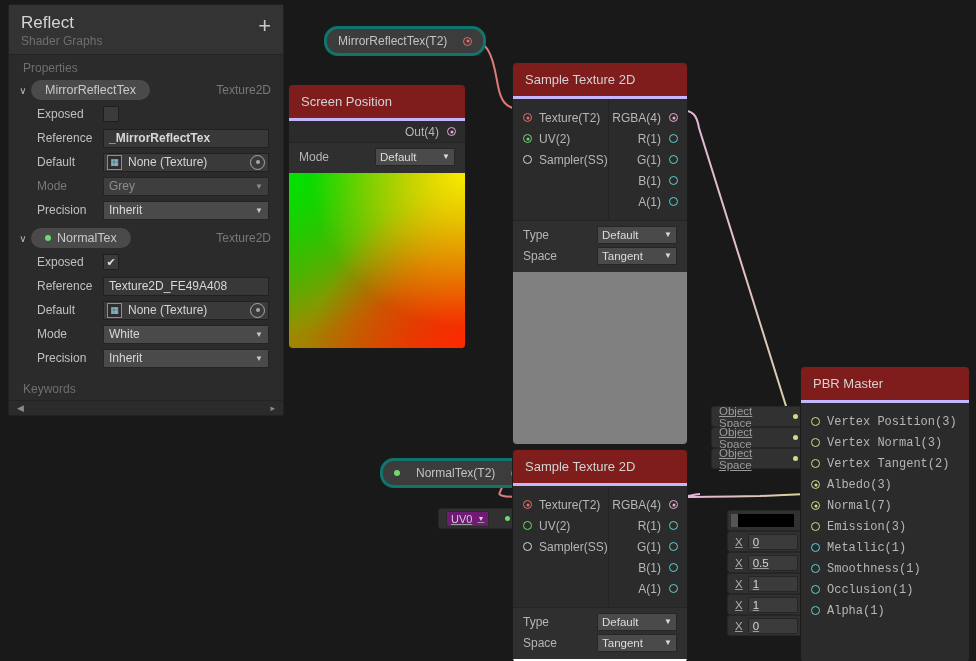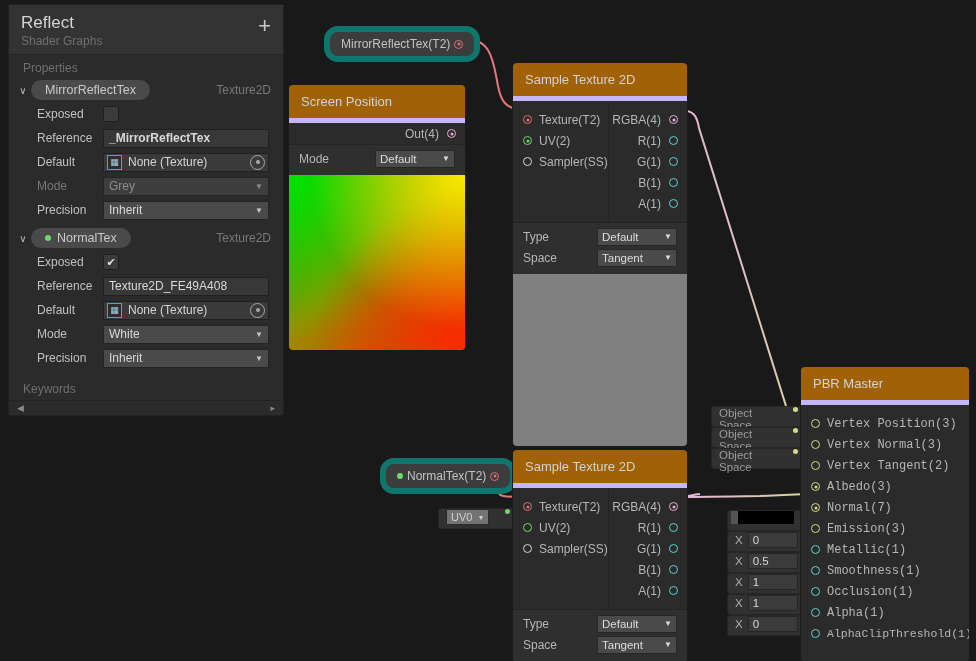--- a/index.html
+++ b/index.html
@@ -56,51 +56,51 @@
     display:flex;align-items:center;padding:0 5px;color:#d8d8d8;font-size:12px;cursor:pointer;
   }
   .ddfield.dim{background:#3e3e3e;color:#8d8d8d;}
   .ddfield .arr{margin-left:auto;font-size:8px;color:#c8c8c8;}
   .ddfield.dim .arr{color:#8d8d8d;}
   .bb-foot{height:14px;background:#2b2b2b;border-top:1px solid #232323;display:flex;
            align-items:center;justify-content:space-between;padding:0 8px;color:#8a8a8a;font-size:9px;}
 
   
   .node{position:absolute;background:#2b2b2b;border:1px solid #1b1b1b;border-radius:5px;overflow:hidden;}
-  .node-title{background:#a16207;color:#d2d2d2;font-size:13px;padding:9px 12px;border-bottom:5px solid #c4b5fd;}
+  .node-title{background:#7f1d1d;color:#d2d2d2;font-size:13px;padding:9px 12px;border-bottom:3px solid #c4b5fd;}
   .ports{display:flex;background:#2b2b2b;}
   .pcol{padding:8px 0;}
   .pcol.in{flex:1;}
   .pcol.out{width:86px;border-left:1px solid #242424;}
   .port{display:flex;align-items:center;height:21px;gap:7px;padding-left:10px;color:#b6b6b6;font-size:12px;}
   .port.outp{justify-content:flex-end;padding-right:9px;padding-left:0;gap:8px;}
   .pslot{width:9px;height:9px;border-radius:50%;border:1.5px solid #888;box-sizing:border-box;flex:none;}
   .pslot.filled{position:relative;}
   .pslot.filled::after{content:"";position:absolute;left:50%;top:50%;transform:translate(-50%,-50%);
                        width:3px;height:3px;border-radius:50%;background:currentColor;}
   .ctrl-area{border-top:1px solid #242424;background:#2f2f2f;padding:3px 10px 6px 10px;}
   .ctrl-row{display:flex;align-items:center;height:21px;gap:10px;}
   .ctrl-row .clab{color:#b6b6b6;font-size:12px;flex:1;}
   .ctrl-dd{width:70px;background:#4a4a4a;border:1px solid #262626;border-radius:1px;height:16px;
            display:flex;align-items:center;padding:0 4px;color:#dcdcdc;font-size:11.5px;cursor:pointer;}
   .ctrl-dd .arr{margin-left:auto;font-size:8px;}
   .preview{height:175px;}
 
   
   .prop-node{
-    position:absolute;background:#3c3c3c;border:6px solid #0f766e;border-radius:14px;
-    padding:5px 11px;display:flex;align-items:center;gap:4px;color:#c3c3c3;font-size:12px;cursor:pointer;
+    position:absolute;background:#3c3c3c;border:3px solid #0f766e;border-radius:14px;
+    padding:5px 11px;display:flex;align-items:center;gap:16px;color:#c3c3c3;font-size:12px;cursor:pointer;
   }
   .prop-node .gdot{width:6px;height:6px;border-radius:50%;background:#6fd96f;flex:none;}
   .mini{
     position:absolute;background:#313131;border:1px solid #262626;border-radius:3px;
-    height:19px;display:flex;align-items:flex-start;padding:0 4px 0 7px;gap:14px;
-    color:#9b9b9b;font-size:11.5px;cursor:pointer;
-  }
-  .mini .mdd{background:#737373;border:1px solid #2a2a2a;border-radius:1px;height:14px;
+    height:19px;display:flex;align-items:center;padding:0 4px 0 7px;gap:14px;
+    color:#9b9b9b;font-size:11.5px;cursor:pointer;text-decoration:underline;
+  }
+  .mini .mdd{background:#701a75;border:1px solid #2a2a2a;border-radius:1px;height:14px;
              display:flex;align-items:center;gap:5px;padding:0 4px;color:#d0d0d0;font-size:11px;}
   .mini .mdd .arr{font-size:7px;}
   .mini .swatch{width:56px;height:13px;background:#000;border-left:7px solid #555;}
   .mini .xf{display:flex;align-items:center;gap:5px;}
   .mini .xf .xl{color:#b0b0b0;font-size:11.5px;}
   .mini .xf .xv{background:#3b3b3b;border:1px solid #252525;border-radius:1px;height:14px;
                 width:40px;display:flex;align-items:center;padding:0 4px;color:#d6d6d6;font-size:11.5px;}
   .mini .mout{width:5px;height:5px;border-radius:50%;flex:none;margin-left:2px;}
 </style>
 </head>
@@ -501,20 +501,16 @@
         <span>Smoothness(1)</span>
       </div>
       <div class="port">
         <span class="pslot" style="border-color:#5fd2d2;"></span>
         <span>Occlusion(1)</span>
       </div>
       <div class="port">
         <span class="pslot" style="border-color:#5fd2d2;"></span>
         <span>Alpha(1)</span>
       </div>
-      <div class="port">
-        <span class="pslot" style="border-color:#5fd2d2;"></span>
-        <span style="font-size:11.5px;">AlphaClipThreshold(1)</span>
-      </div>
     </div>
   </div>
 
 </div>
 
 </body></html>

